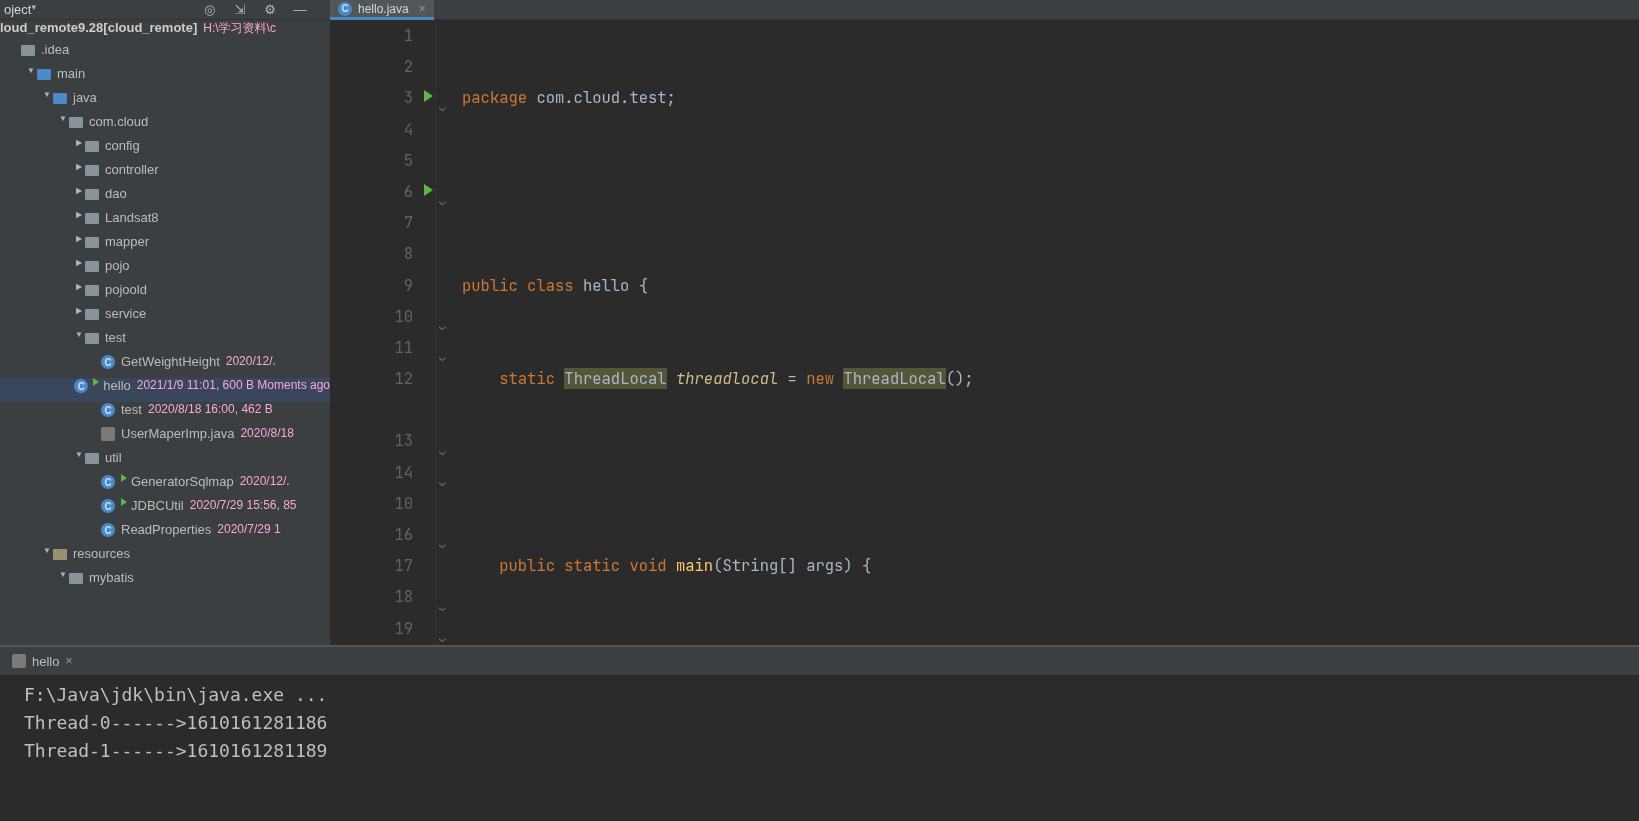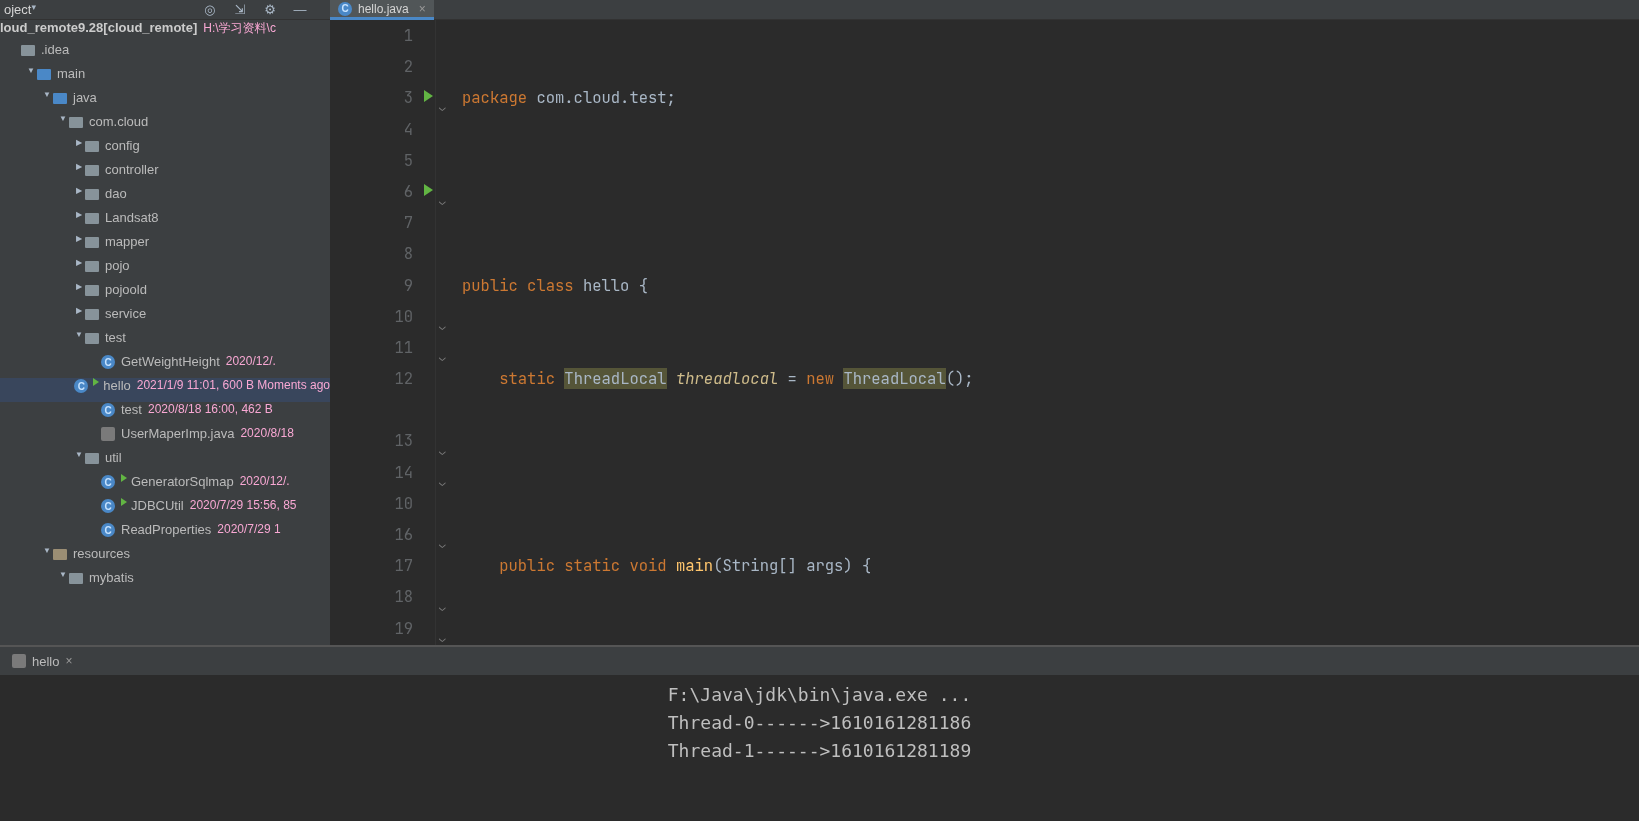--- a/index.html
+++ b/index.html
@@ -130,21 +130,20 @@
   }
   .run-tab { height: 24px; display: flex; align-items: center; gap: 6px; padding: 0 6px; font-size: 13px; color: #bbbbbb; }
   .run-tab .close-x { color: #999; font-size: 12px; }
   .console {
     padding: 6px 24px;
     font-family: Consolas, monospace;
     font-size: 18px;
     line-height: 28px;
     color: #bfbfbf;
     position: relative;
-    text-align: center;
   }
   .watermark { position: absolute; right: 10px; bottom: 6px; color: #6d6d6d; font-size: 14px; font-family: sans-serif; }
 </style>
 </head>
 <body>
 
 <div class="topbar">
   <div class="topbar-left">
     <span style="color:#d5d5d5;">oject</span>
     <span style="color:#a9b7c6;font-size:9px;">▾</span>

